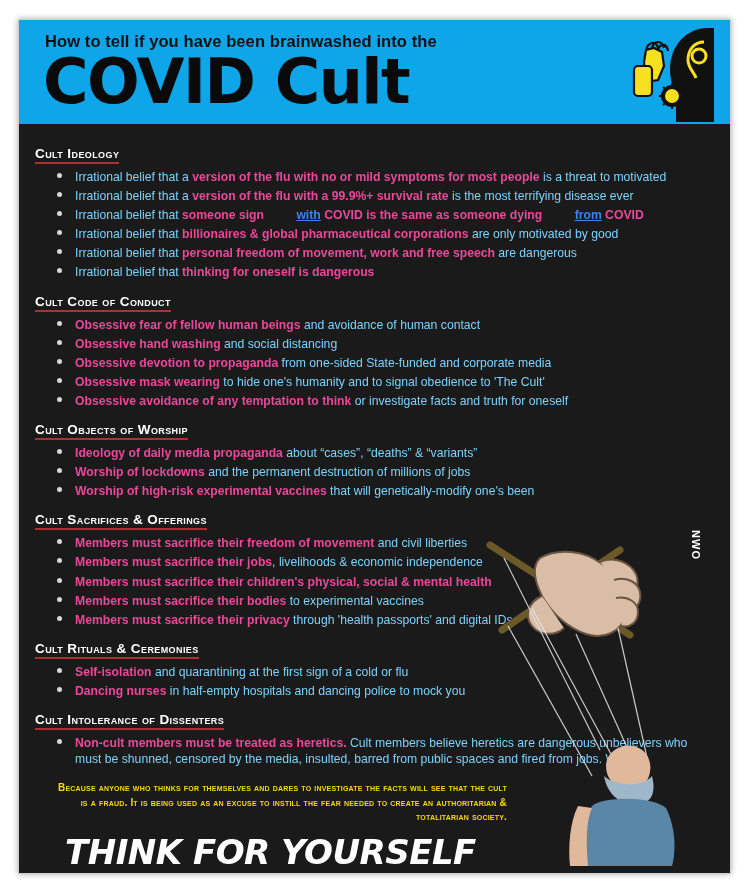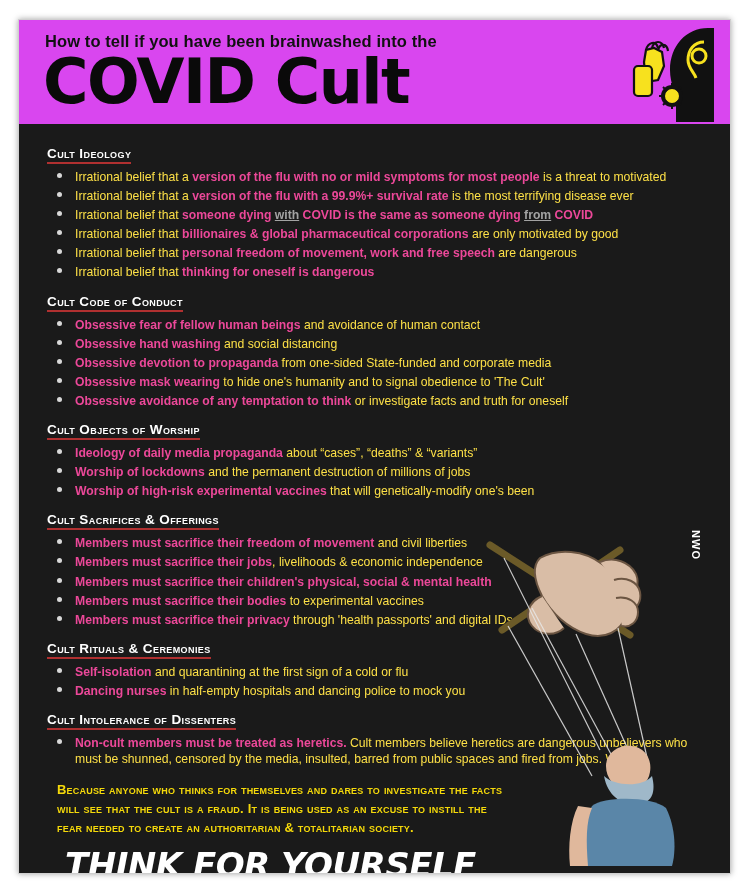--- a/index.html
+++ b/index.html
@@ -19,21 +19,21 @@
     height: 853px;
     margin: 19px auto;
     background: #1a1a1a;
     border: 1px solid #cfcfcf;
     box-shadow: 0 0 6px rgba(0,0,0,0.35);
     overflow: hidden;
   }
   
   .header {
     position: relative;
-    background: #d946ef;
+    background: #0ea5e9;
     padding: 10px 16px 6px 16px;
     height: 104px;
     box-sizing: border-box;
     overflow: hidden;
   }
   .header-sub {
     font-size: 16.5px;
     font-weight: bold;
     color: #111;
     letter-spacing: 0.1px;
@@ -65,21 +65,20 @@
   .section-title {
     font-size: 13.5px;
     font-weight: bold;
     color: #ffffff;
     letter-spacing: 0.4px;
     font-variant: small-caps;
     text-transform: none;
     padding: 10px 0 1px 0;
     display: inline-block;
     border-bottom: 2px solid #b03030;
-    margin-left: 12px;
   }
   ul.items {
     list-style: none;
     margin: 5px 0 0 0;
     padding: 0;
   }
   ul.items li {
     position: relative;
     padding-left: 40px;
     margin-bottom: 3px;
@@ -90,32 +89,33 @@
   ul.items li .bullet {
     position: absolute;
     left: 22px;
     top: 4px;
     width: 5px;
     height: 5px;
     background: #d8d8d8;
     border-radius: 50%;
   }
   .hl { color: #ec4899; font-weight: bold; }
-  .hl-u { color: #a3a3a3; font-weight: bold; text-decoration: underline; }
-  .plain { color: #fde047; }
+  .hl-u { color: #3b82f6; font-weight: bold; text-decoration: underline; margin-left: 29px; }
+  .plain { color: #7dd3fc; }
   
   .closing {
     margin: 14px 0 0 22px;
     width: 450px;
     color: #f5d90a;
-    font-size: 13px;
+    font-size: 10px;
     font-weight: bold;
     letter-spacing: 0.2px;
     line-height: 1.45;
     font-variant: small-caps;
+    text-align: right;
   }
   .final {
     margin: 10px 0 0 30px;
     width: 440px;
   }
   .final-title {
     color: #ffffff;
     font-size: 34px;
     font-weight: bold;
     font-style: italic;
@@ -176,21 +176,21 @@
         </g>
       </svg>
     </div>
   </div>
 
   <div class="body">
     <div id="sections-root">
         <div class="section"><div class="section-title">Cult Ideology</div><ul class="items">
             <li><span class="bullet"></span><span class="plain">Irrational belief that a </span><span class="hl">version of the flu with no or mild symptoms for most people</span><span class="plain"> is a threat to motivated</span></li>
             <li><span class="bullet"></span><span class="plain">Irrational belief that a </span><span class="hl">version of the flu with a 99.9%+ survival rate</span><span class="plain"> is the most terrifying disease ever</span></li>
-            <li><span class="bullet"></span><span class="plain">Irrational belief that </span><span class="hl">someone dying </span><span class="hl-u">with</span><span class="hl"> COVID is the same as someone dying </span><span class="hl-u">from</span><span class="hl"> COVID</span></li>
+            <li><span class="bullet"></span><span class="plain">Irrational belief that </span><span class="hl">someone sign </span><span class="hl-u">with</span><span class="hl"> COVID is the same as someone dying </span><span class="hl-u">from</span><span class="hl"> COVID</span></li>
             <li><span class="bullet"></span><span class="plain">Irrational belief that </span><span class="hl">billionaires &amp; global pharmaceutical corporations</span><span class="plain"> are only motivated by good</span></li>
             <li><span class="bullet"></span><span class="plain">Irrational belief that </span><span class="hl">personal freedom of movement, work and free speech</span><span class="plain"> are dangerous</span></li>
             <li><span class="bullet"></span><span class="plain">Irrational belief that </span><span class="hl">thinking for oneself is dangerous</span></li>
           </ul></div>
         <div class="section"><div class="section-title">Cult Code of Conduct</div><ul class="items">
             <li><span class="bullet"></span><span class="hl">Obsessive fear of fellow human beings</span><span class="plain"> and avoidance of human contact</span></li>
             <li><span class="bullet"></span><span class="hl">Obsessive hand washing</span><span class="plain"> and social distancing</span></li>
             <li><span class="bullet"></span><span class="hl">Obsessive devotion to propaganda</span><span class="plain"> from one-sided State-funded and corporate media</span></li>
             <li><span class="bullet"></span><span class="hl">Obsessive mask wearing</span><span class="plain"> to hide one's humanity and to signal obedience to 'The Cult'</span></li>
             <li><span class="bullet"></span><span class="hl">Obsessive avoidance of any temptation to think</span><span class="plain"> or investigate facts and truth for oneself</span></li>

